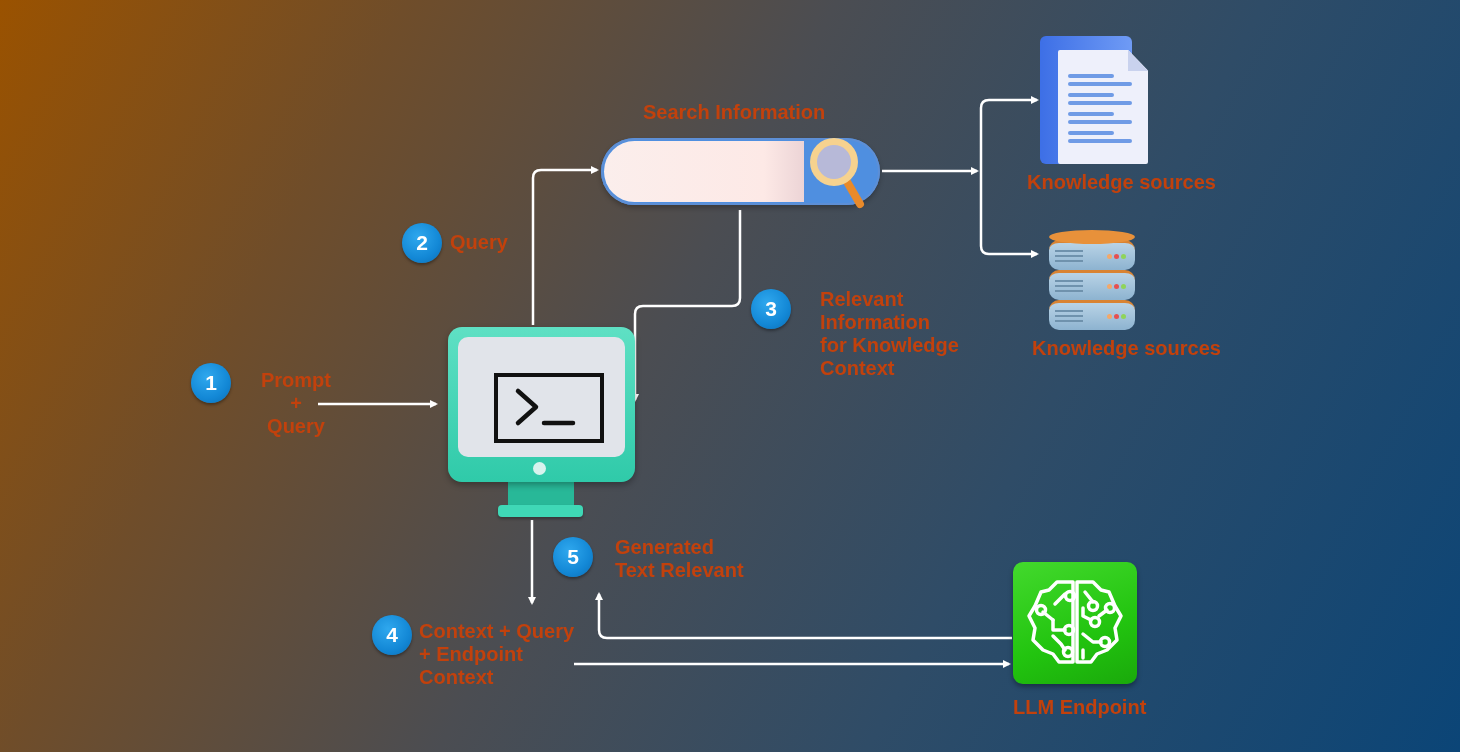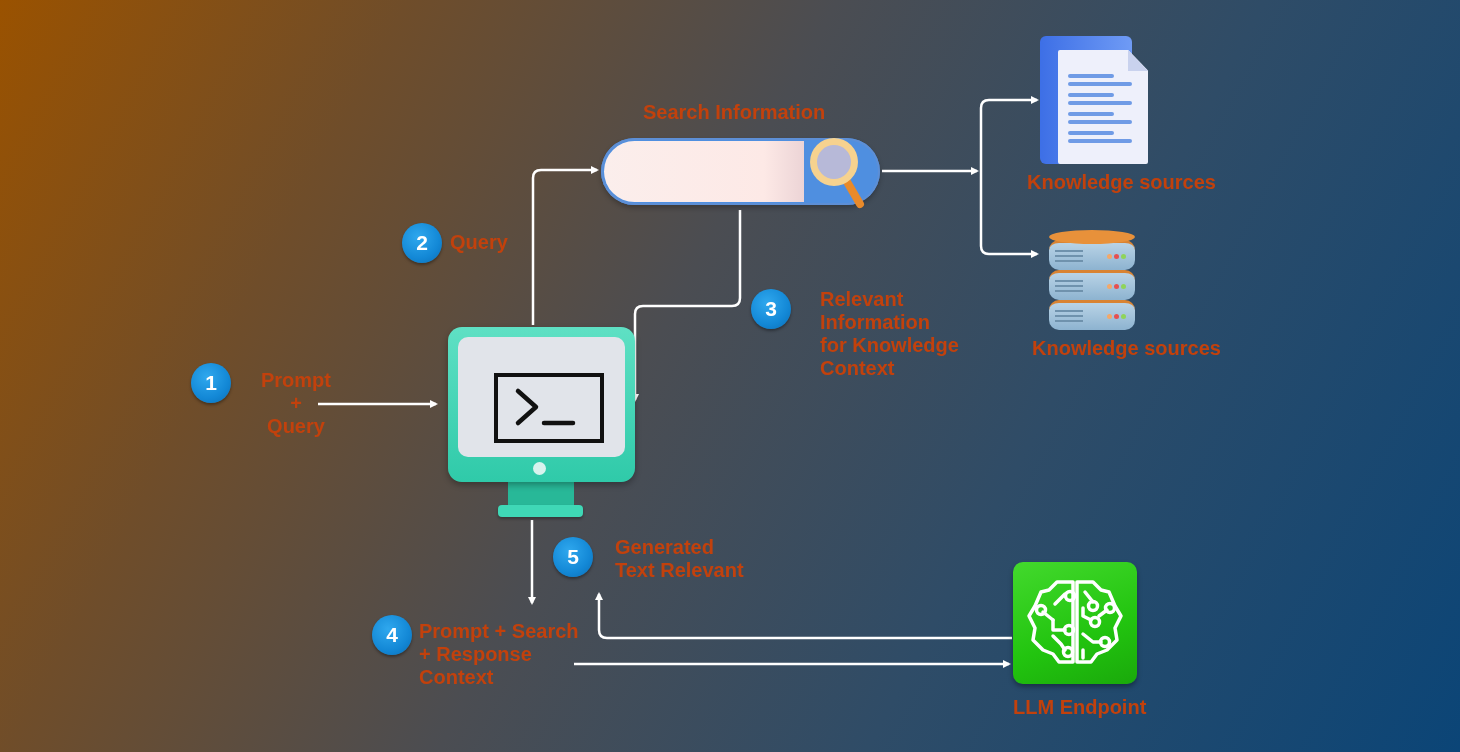--- a/index.html
+++ b/index.html
@@ -192,22 +192,22 @@
 <div class="badge" style="left:751px; top:289px;">3</div>
 <div class="lbl" style="left:820px; top:288px;">
   <div>Relevant</div>
   <div>Information</div>
   <div>for Knowledge</div>
   <div>Context</div>
 </div>
 
 <div class="badge" style="left:372px; top:615px;">4</div>
 <div class="lbl" style="left:419px; top:620px;">
-  <div>Prompt + Search</div>
-  <div>+ Response</div>
+  <div>Context + Query</div>
+  <div>+ Endpoint</div>
   <div>Context</div>
 </div>
 
 <div class="badge" style="left:553px; top:537px;">5</div>
 <div class="lbl" style="left:602px; top:536px;margin-left:13px;">
   <div>Generated</div>
   <div>Text Relevant</div>
 </div>
 
 </body></html>

